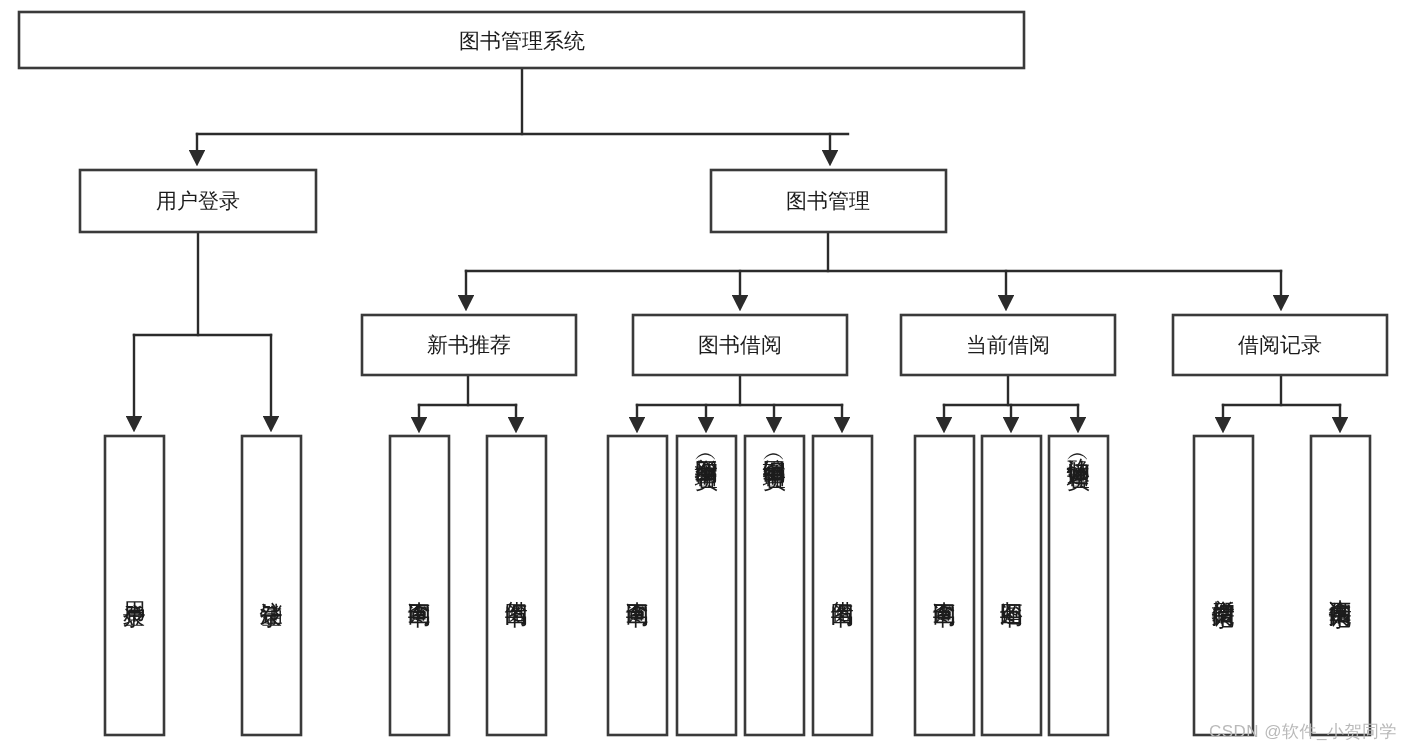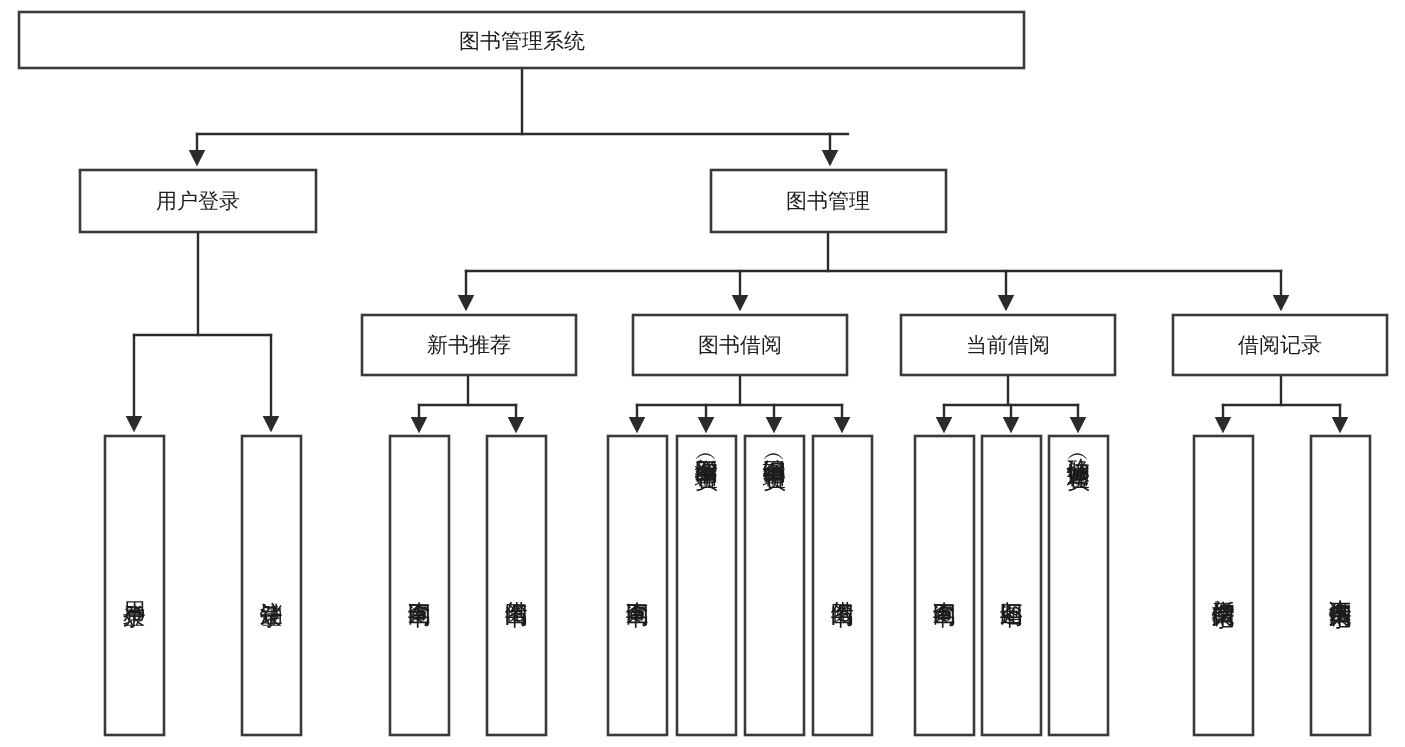--- a/index.html
+++ b/index.html
@@ -247,14 +247,15 @@
     <span class="leaf-label">确认归还（管理员）</span>
   </div>
 
   <div class="leaf-label-wrap" style="left:1194px; top:436px; width:59px; height:299px;">
     <span class="leaf-label">新增借阅记录</span>
   </div>
   <div class="leaf-label-wrap" style="left:1311px; top:436px; width:59px; height:299px;">
     <span class="leaf-label">查询借阅记录</span>
   </div>
 
+  <div class="watermark">CSDN @软件_小贺同学</div>
 
 </div>
 
 </body></html>

